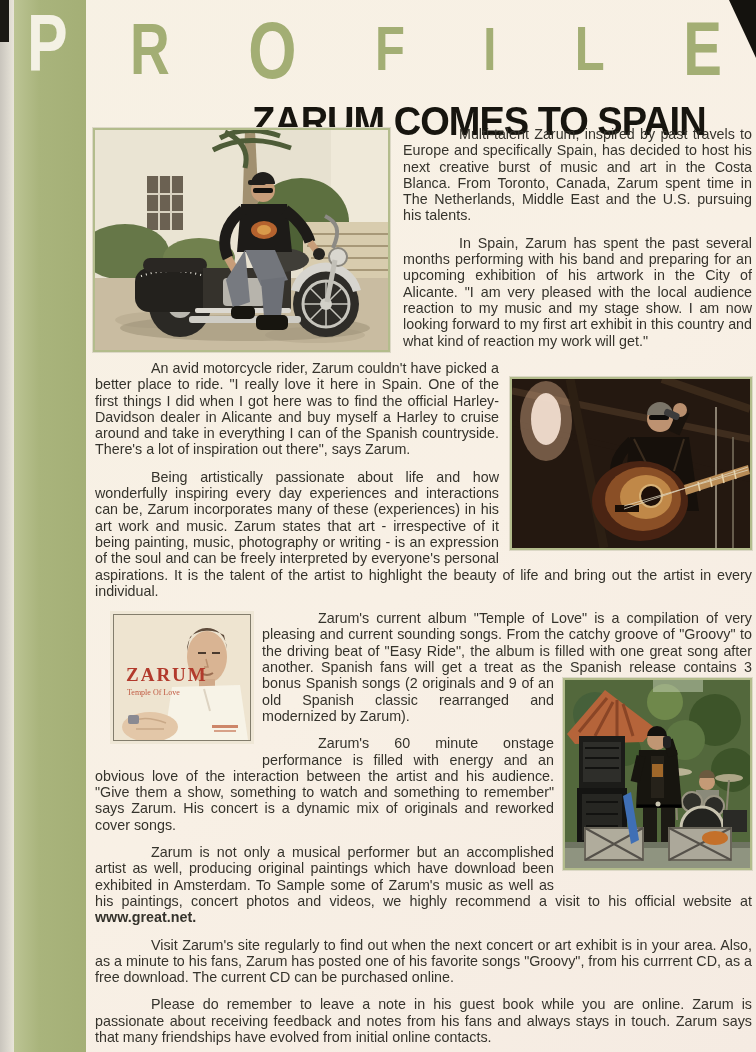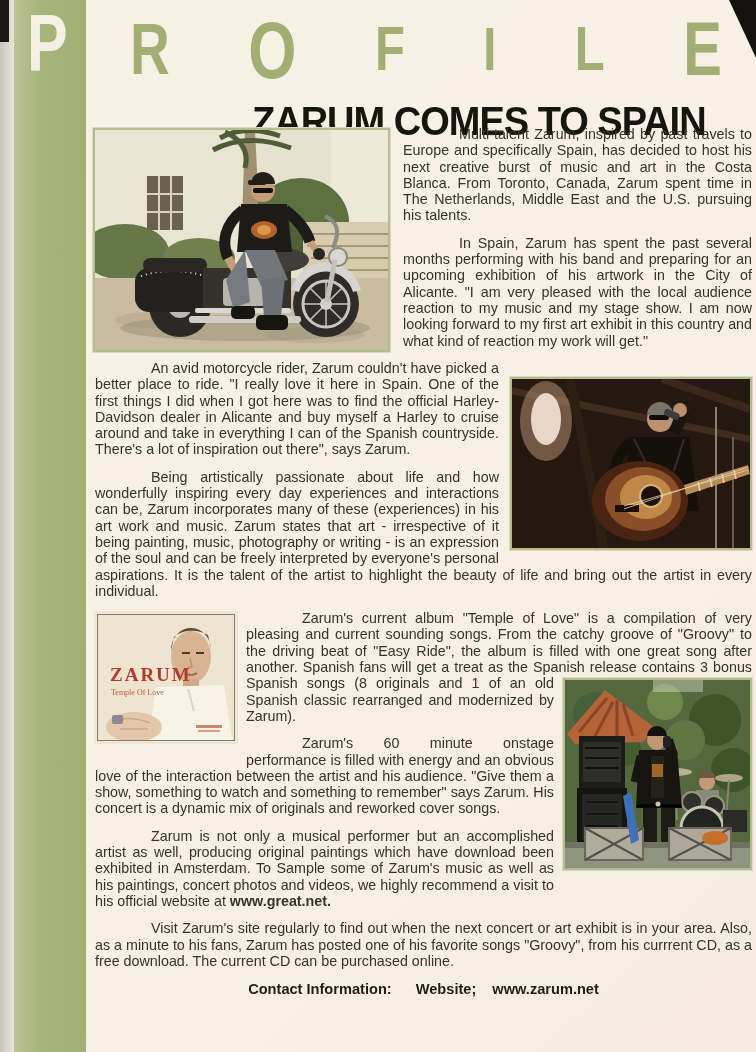--- a/index.html
+++ b/index.html
@@ -34,21 +34,21 @@
     transform-origin:top left; }
 
   .flow { position:absolute; left:95px; top:126px; width:657px;
     font-size:14.3px; line-height:16.3px; text-align:justify; color:#35332c; }
   .flow p { margin:0 0 11px 0; text-indent:56px; }
 
   .photo { border:2px solid #b3bc8c; box-shadow:0 0 0 1px #dcd8c6; overflow:hidden; }
   .moto  { float:left;  width:293px; height:220px; margin:2px 13px 8px -2px; background:#ddd6c2; }
   .performer { float:right; width:238px; height:169px; margin:17px 0 10px 11px; background:#221710; }
   .p3 { clear:left; }
-  .album { float:left; clear:both; width:136px; height:125px; margin:4px 11px 20px 2px;
+  .album { float:left; clear:both; width:136px; height:125px; margin:4px 11px 20px 18px;
     border:1px solid #837d6c; box-shadow:0 0 0 3px #efe7d6; background:#f1e8d6; }
   .stage-wrap { float:right; width:185px; height:188px; margin:3px 0 10px 9px;
     display:block; background:#53683c; }
   .p8 { clear:left; }
 
   .contact { clear:both; text-align:center; font-weight:700; color:#201e18;
     font-size:14.6px; line-height:19px; margin-top:3px; }
   .contact .gap-lg { margin-right:20px; }
   .contact .gap-sm { margin-right:12px; }
 
@@ -268,31 +268,32 @@
         <g>
           <rect x="20" y="148" width="58" height="32" fill="#b0ac9c" stroke="#6a665a" stroke-width="2"></rect>
           <path d="M20,148 L78,180 M78,148 L20,180" stroke="#55514a" stroke-width="2"></path>
           <rect x="104" y="148" width="62" height="32" fill="#aca89a" stroke="#6a665a" stroke-width="2"></rect>
           <path d="M104,148 L166,180 M166,148 L104,180" stroke="#55514a" stroke-width="2"></path>
         </g>
         <polygon points="58,116 66,112 74,160 66,164" fill="#3f6fb5"></polygon>
         <ellipse cx="150" cy="158" rx="13" ry="7" fill="#c4702a"></ellipse>
       </svg>
         </span>
-      <span>Spanish songs (8 originals and 1 of an old Spanish classic rearranged and modernized by Zarum).</span>
+      <span>Spanish songs (2 originals and 9 of an old Spanish classic rearranged and modernized by Zarum).</span>
     </p>
 
     <p>Zarum's 60 minute onstage performance is filled with energy and an obvious love of the interaction between the artist and his audience. "Give them a show, something to watch and something to remember" says Zarum. His concert is a dynamic mix of originals and reworked cover songs.</p>
 
     <p>
       <span>Zarum is not only a musical performer but an accomplished artist as well, producing original paintings which have download been exhibited in Amsterdam. To Sample some of Zarum's music as well as his paintings, concert photos and videos, we highly recommend a visit to his official website at </span>
       <strong>www.great.net.</strong>
     </p>
 
     <p class="p8">Visit Zarum's site regularly to find out when the next concert or art exhibit is in your area. Also, as a minute to his fans, Zarum has posted one of his favorite songs "Groovy", from his currrent CD, as a free download. The current CD can be purchased online.</p>
+    <p>Please do remember to leave a note in his guest book while you are online. Zarum is passionate about receiving feedback and notes from his fans and always stays in touch. Zarum says that many friendships have evolved from initial online contacts.</p>
 
     <div class="contact">
       <div>
         <span class="gap-lg">Contact Information:</span>
         <span class="gap-sm">Website;</span>
         <span>www.zarum.net</span>
       </div>
 
     </div>
 

